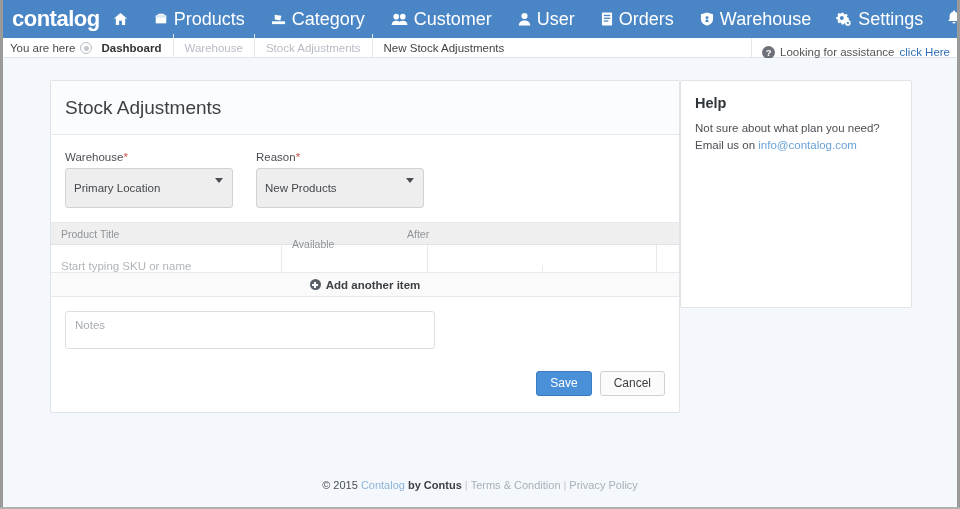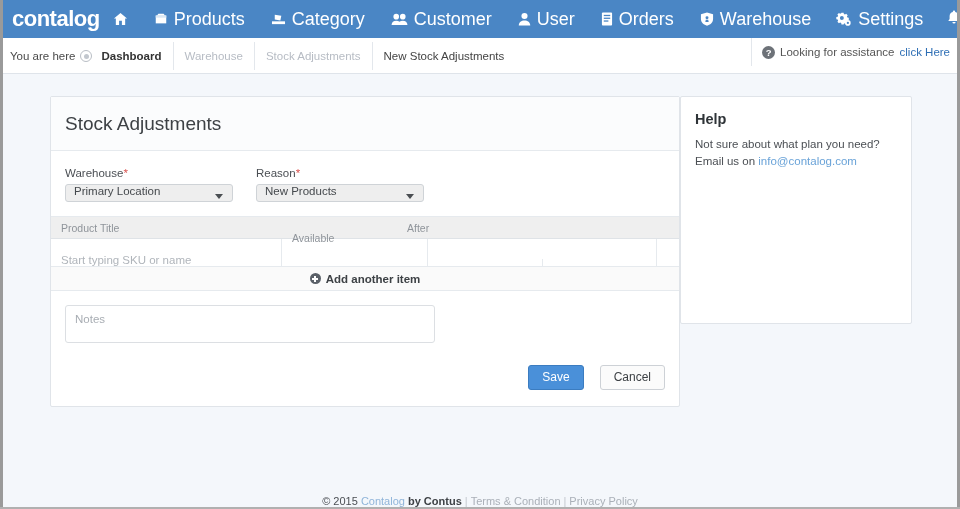--- a/index.html
+++ b/index.html
@@ -54,21 +54,21 @@
   }
   .avatar .head { position:absolute; width:10px; height:10px; background:#eef3f9; border-radius:50%; left:8px; top:4px; }
   .avatar .body { position:absolute; width:18px; height:12px; background:#eef3f9; border-radius:9px 9px 0 0; left:4px; top:15px; }
   .caret-down {
     width:0;height:0;border-left:4px solid transparent;border-right:4px solid transparent;
     border-top:4px solid #fff; display:inline-block; margin-left:3px;
   }
 
   
   .crumbbar {
-    height: 36px; background:#fff; border-bottom:1px solid #dfe4ea;
+    height: 20px; background:#fff; border-bottom:1px solid #dfe4ea;
     display:flex; align-items:center; position:relative;
   }
   .crumb-left { display:flex; align-items:stretch; height:28px; }
   .youarehere { display:flex; align-items:center; gap:5px; padding:0 9px 0 10px; font-size:11.5px; color:#4a4a4a; }
   .crumb {
     display:flex; align-items:center; padding:0 11px; height:28px;
     font-size:11.5px; border-left:1px solid #e3e7ec; color:#b7bcc4; cursor:pointer;
   }
   .crumb.first { border-left:none; padding-left:0; color:#333; font-weight:bold; }
   .crumb.current { color:#444; cursor:default; }
@@ -90,22 +90,22 @@
   .card-head {
     height: 54px; border-bottom:1px solid #e6eaee; background:#fbfcfd;
     display:flex; align-items:center; padding-left:14px;
   }
   .card-title { font-size:19px; font-weight:normal; color:#3d4145; }
 
   .form-row { padding:16px 0 14px 14px; display:flex; gap:23px; }
   .field-label { font-size:11.5px; color:#4b4f54; margin-bottom:5px; }
   .req { color:#d9534f; }
   .select {
-    width:168px; height:18px; background:#eeeeee; border:1px solid #cfd3d7; border-radius:3px;
-    display:flex; align-items:flex-start; padding: 0 8px; font-size:11.5px; color:#45494d;
+    width:168px; height:40px; background:#eeeeee; border:1px solid #cfd3d7; border-radius:3px;
+    display:flex; align-items:center; padding: 0 8px; font-size:11.5px; color:#45494d;
     position:relative; cursor:pointer;
   }
   .select .cap { width:0;height:0;border-left:4px solid transparent;border-right:4px solid transparent;
     border-top:5px solid #4a4e52; position:absolute; right:9px; top:9px; }
 
   
   .tbl { width:100%; border-top:1px solid #e6eaee; }
   .tbl-head { display:flex; height:22px; background:#efefef; border-bottom:1px solid #dfe3e7; }
   .th { font-size:10.5px; color:#8f949a; display:flex; align-items:center; }
   .tbl-row { display:flex; height:28px; background:#fff; border-bottom:1px solid #e6eaee; }
@@ -124,21 +124,21 @@
   }
   .plus-ic { width:11px;height:11px;border-radius:50%;background:#5a6068;position:relative;display:inline-block;}
   .plus-ic:before{content:"";position:absolute;left:2.5px;top:5px;width:6px;height:1.5px;background:#fff;}
   .plus-ic:after{content:"";position:absolute;left:4.75px;top:2.75px;width:1.5px;height:6px;background:#fff;}
 
   .notes-wrap { padding:14px 0 0 14px; }
   .notes {
     width:370px; height:38px; border:1px solid #dcdfe3; border-radius:3px;
     padding:7px 9px; font-size:11.5px; color:#a8adb3; background:#fff;
   }
-  .btn-row { display:flex; justify-content:flex-end; gap:16px; padding: 22px 14px 16px 0; }
+  .btn-row { display:flex; justify-content:flex-end; gap:8px; padding: 22px 14px 16px 0; }
   .btn {
     font-size:12px; border-radius:3px; padding:4px 13px; cursor:pointer; line-height:15px;
   }
   .btn-save { background:#4a90d9; border:1px solid #3b7cc0; color:#fff; }
   .btn-cancel { background:#fbfbfb; border:1px solid #cdd1d6; color:#3d4145; }
 
   
   .help {
     width:232px; float:right; background:#fff; border:1px solid #e0e4e9; border-radius:2px;
     padding:14px 14px 20px 14px; min-height:228px;

